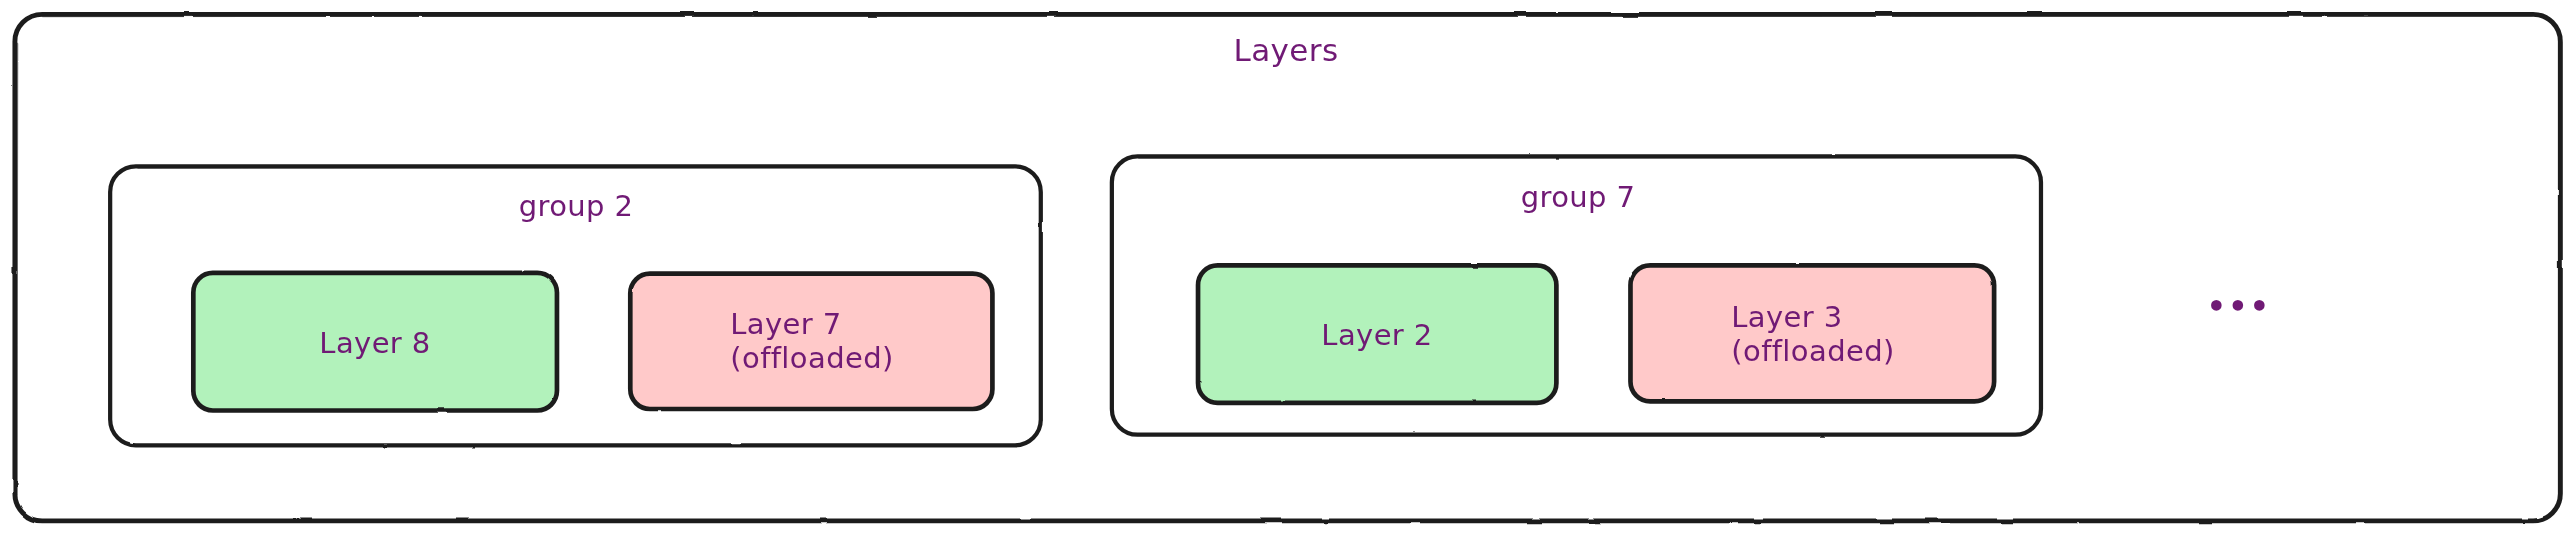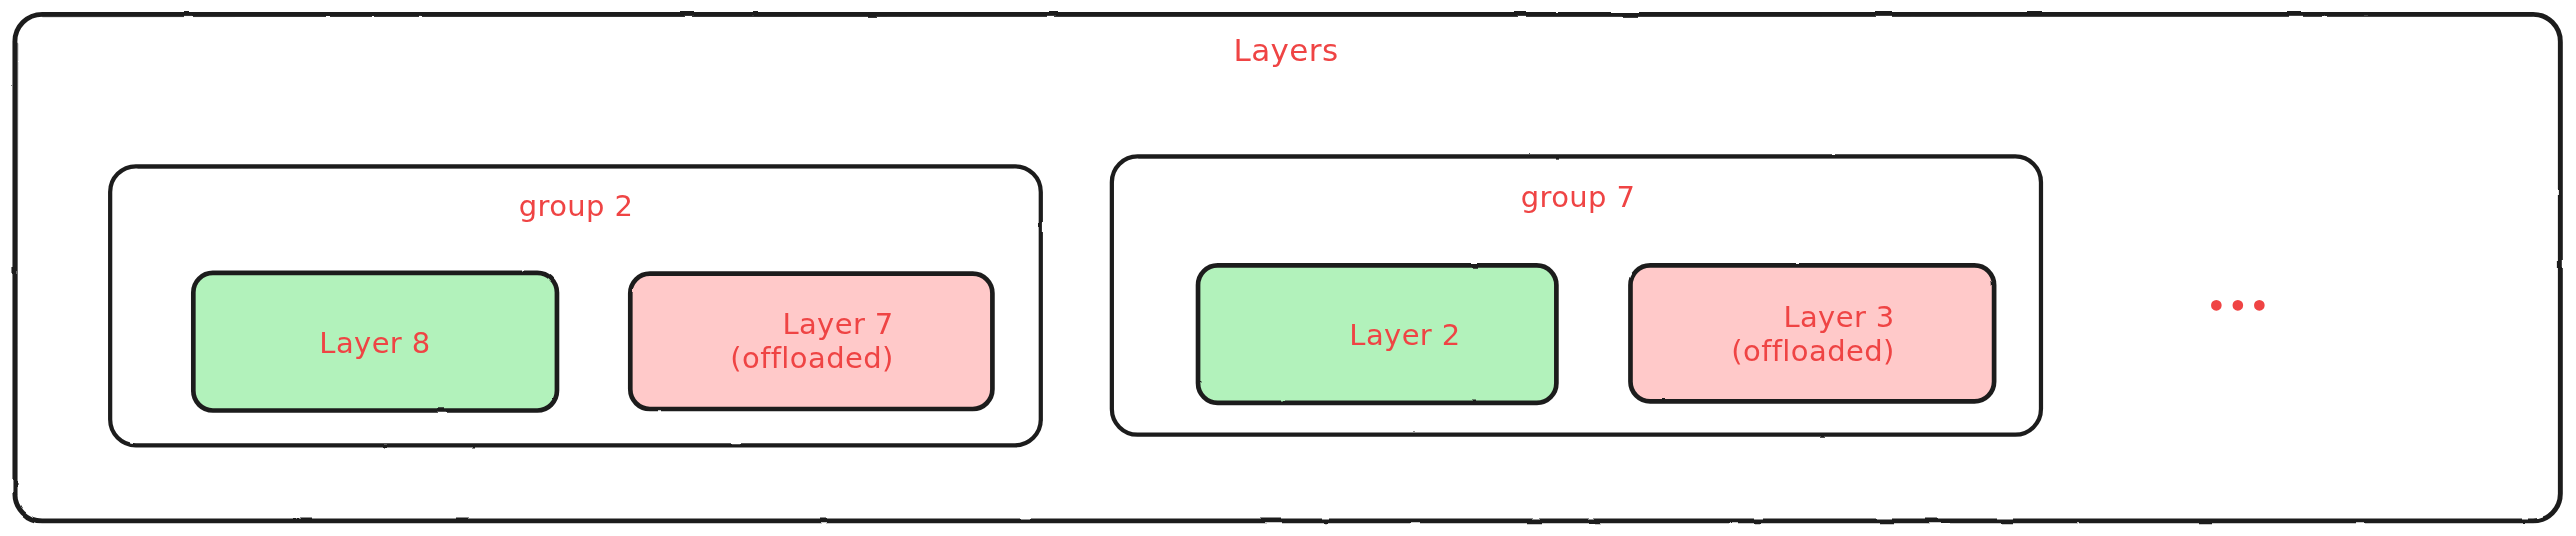--- a/index.html
+++ b/index.html
@@ -19,23 +19,23 @@
   }
   #sketch {
     position: absolute;
     left: 0;
     top: 0;
     width: 2576px;
     height: 536px;
   }
   .label {
     position: absolute;
-    color: #ef4444;
+    color: #701a75;
     font-family: "DejaVu Sans", "Liberation Sans", sans-serif;
-    text-align: right;
+    text-align: left;
     white-space: pre;
     line-height: 1.18;
     letter-spacing: 0.4px;
     -webkit-font-smoothing: antialiased;
   }
   .title-label {
     font-size: 31px;
     font-weight: 400;
   }
   .group-label {
@@ -110,21 +110,21 @@
 
   <div class="label group-label ctr" style="left:576px; top:206px;">group 2</div>
 
   <div class="label group-label ctr" style="left:1578px; top:197px;">group 7</div>
 
   <div class="label box-label ctr" style="left:375px; top:343px;">Layer 8</div>
 
   <div class="label box-label ctr" style="left:812px; top:341px;">Layer 7
 (offloaded)</div>
 
-  <div class="label box-label ctr" style="left:1377px; top:335px;margin-left:28px;">Layer 2</div>
+  <div class="label box-label ctr" style="left:1377px; top:335px;">Layer 2</div>
 
   <div class="label box-label ctr" style="left:1813px; top:334px;">Layer 3
 (offloaded)</div>
 
   <div class="label ellipsis-label ctr" style="left:2239px; top:307px;">•••</div>
 
 </div>
 
 
 </body></html>

